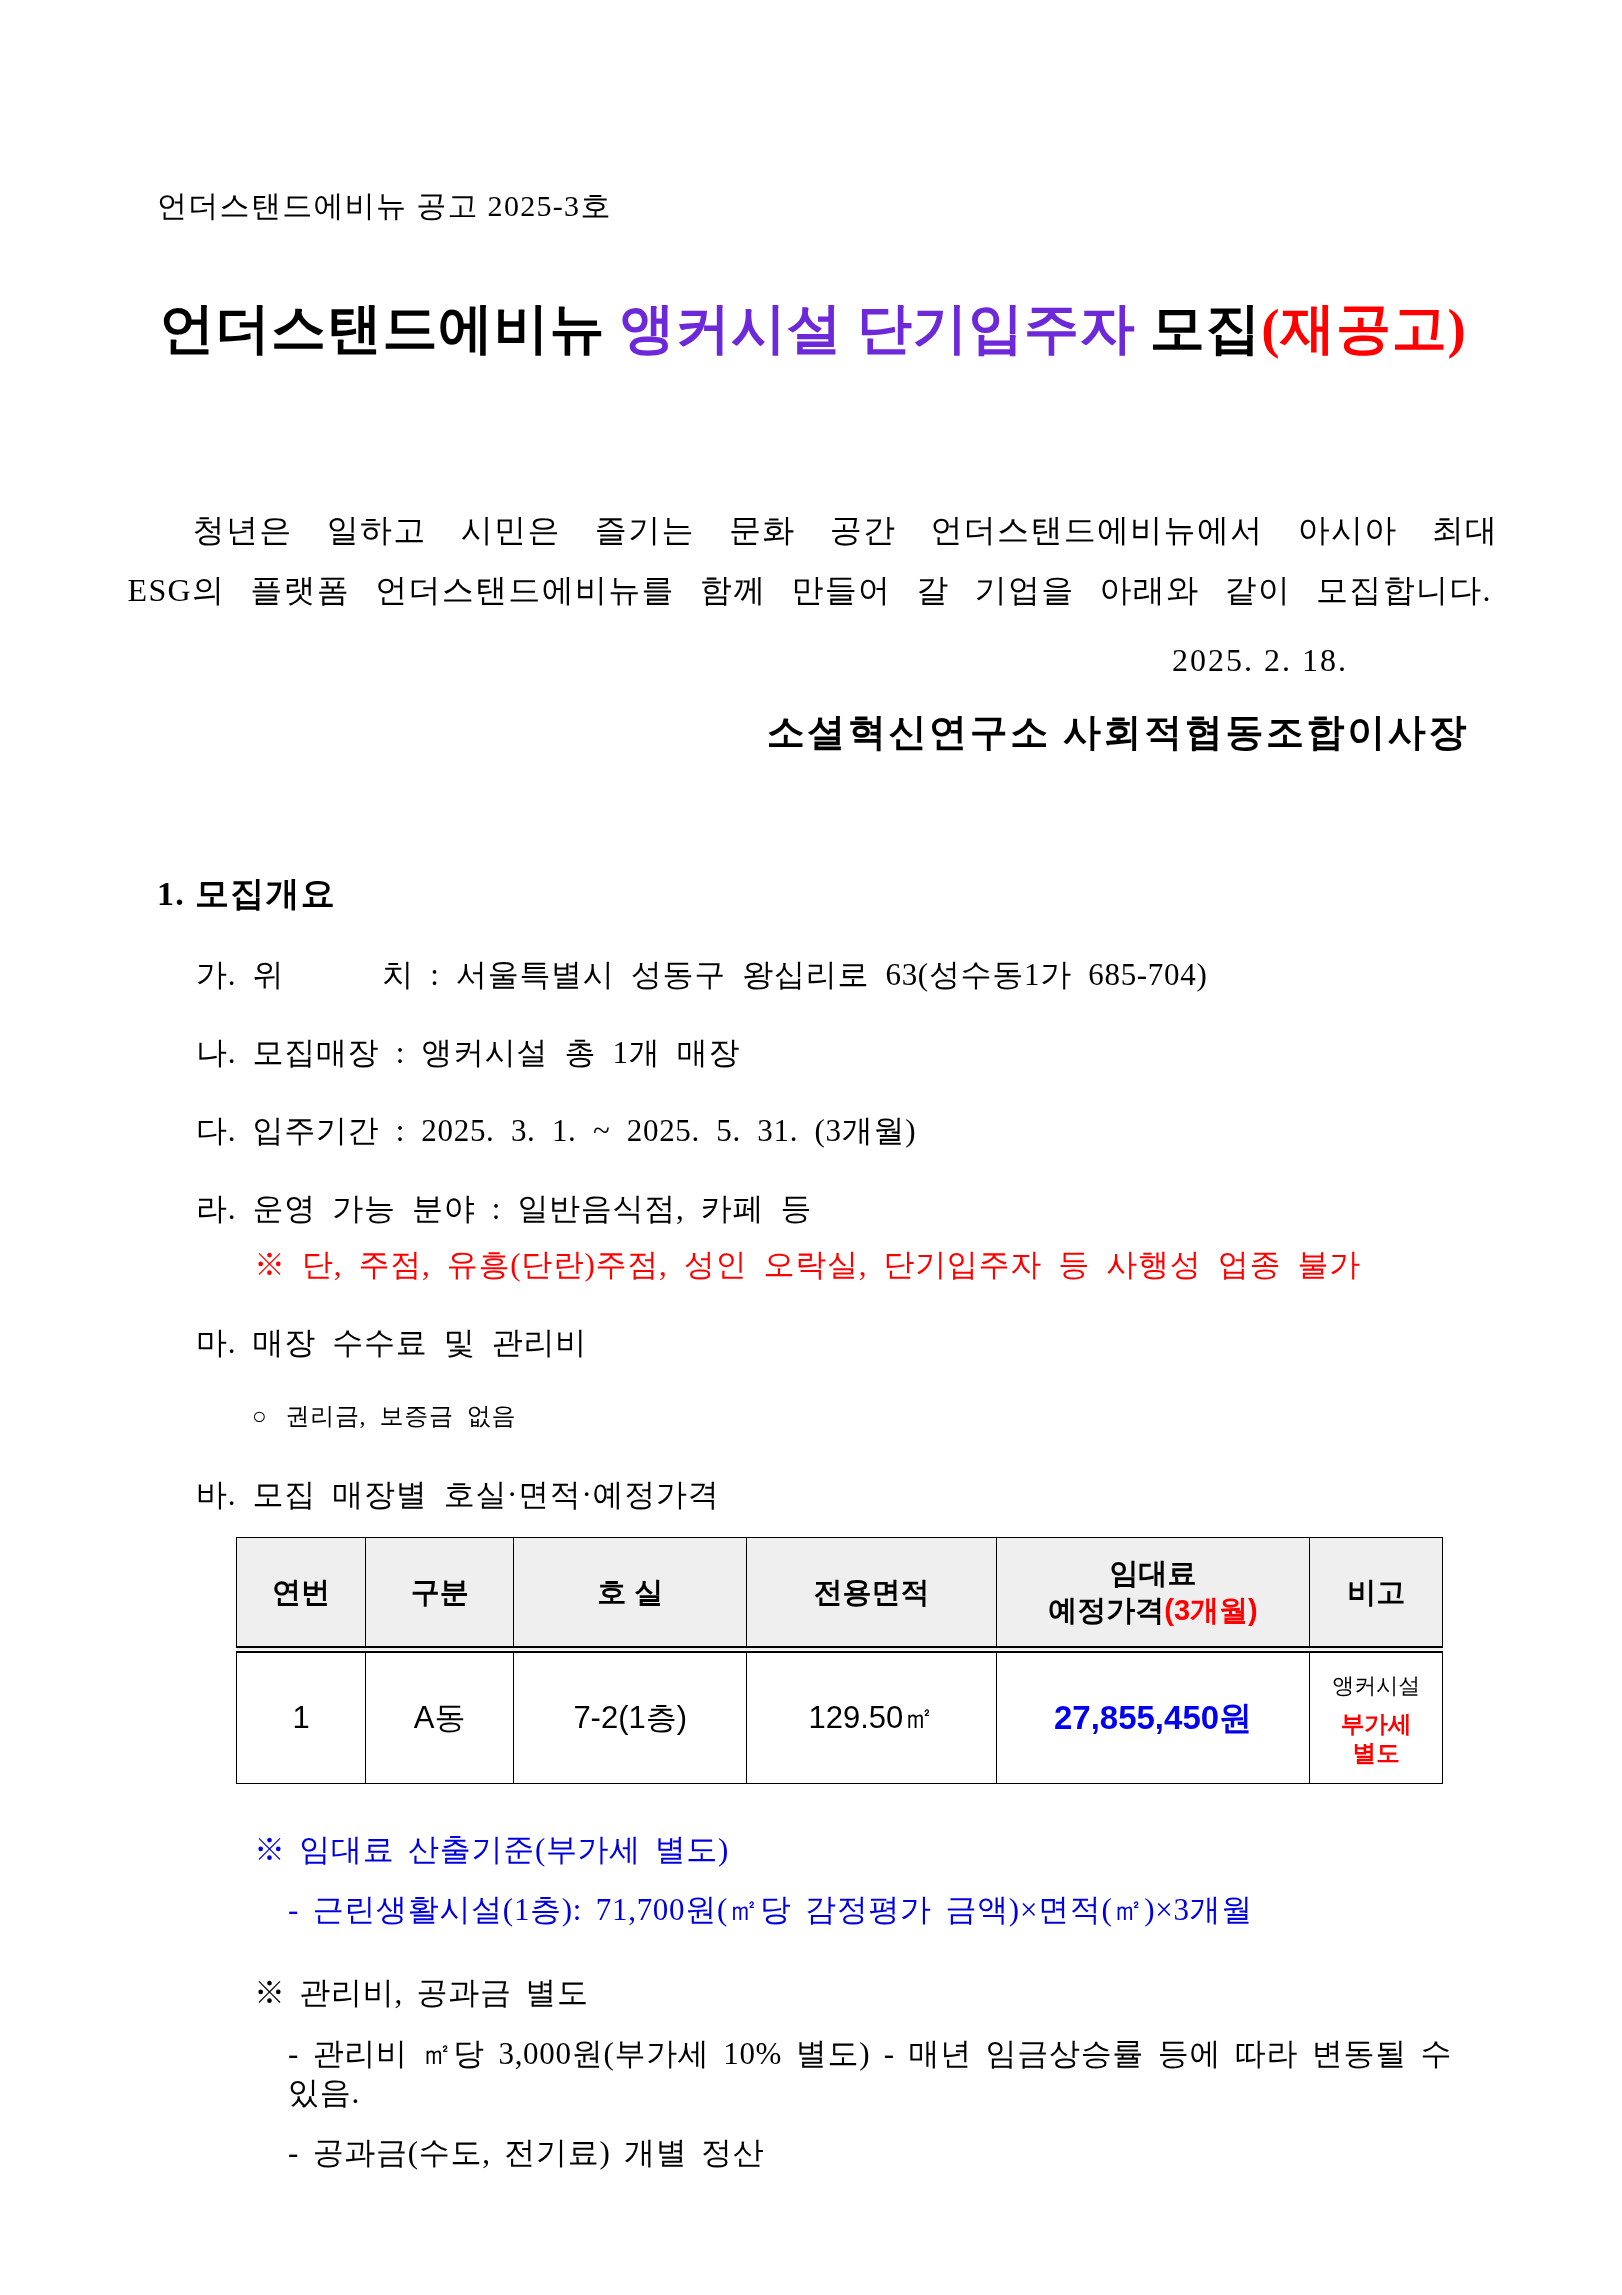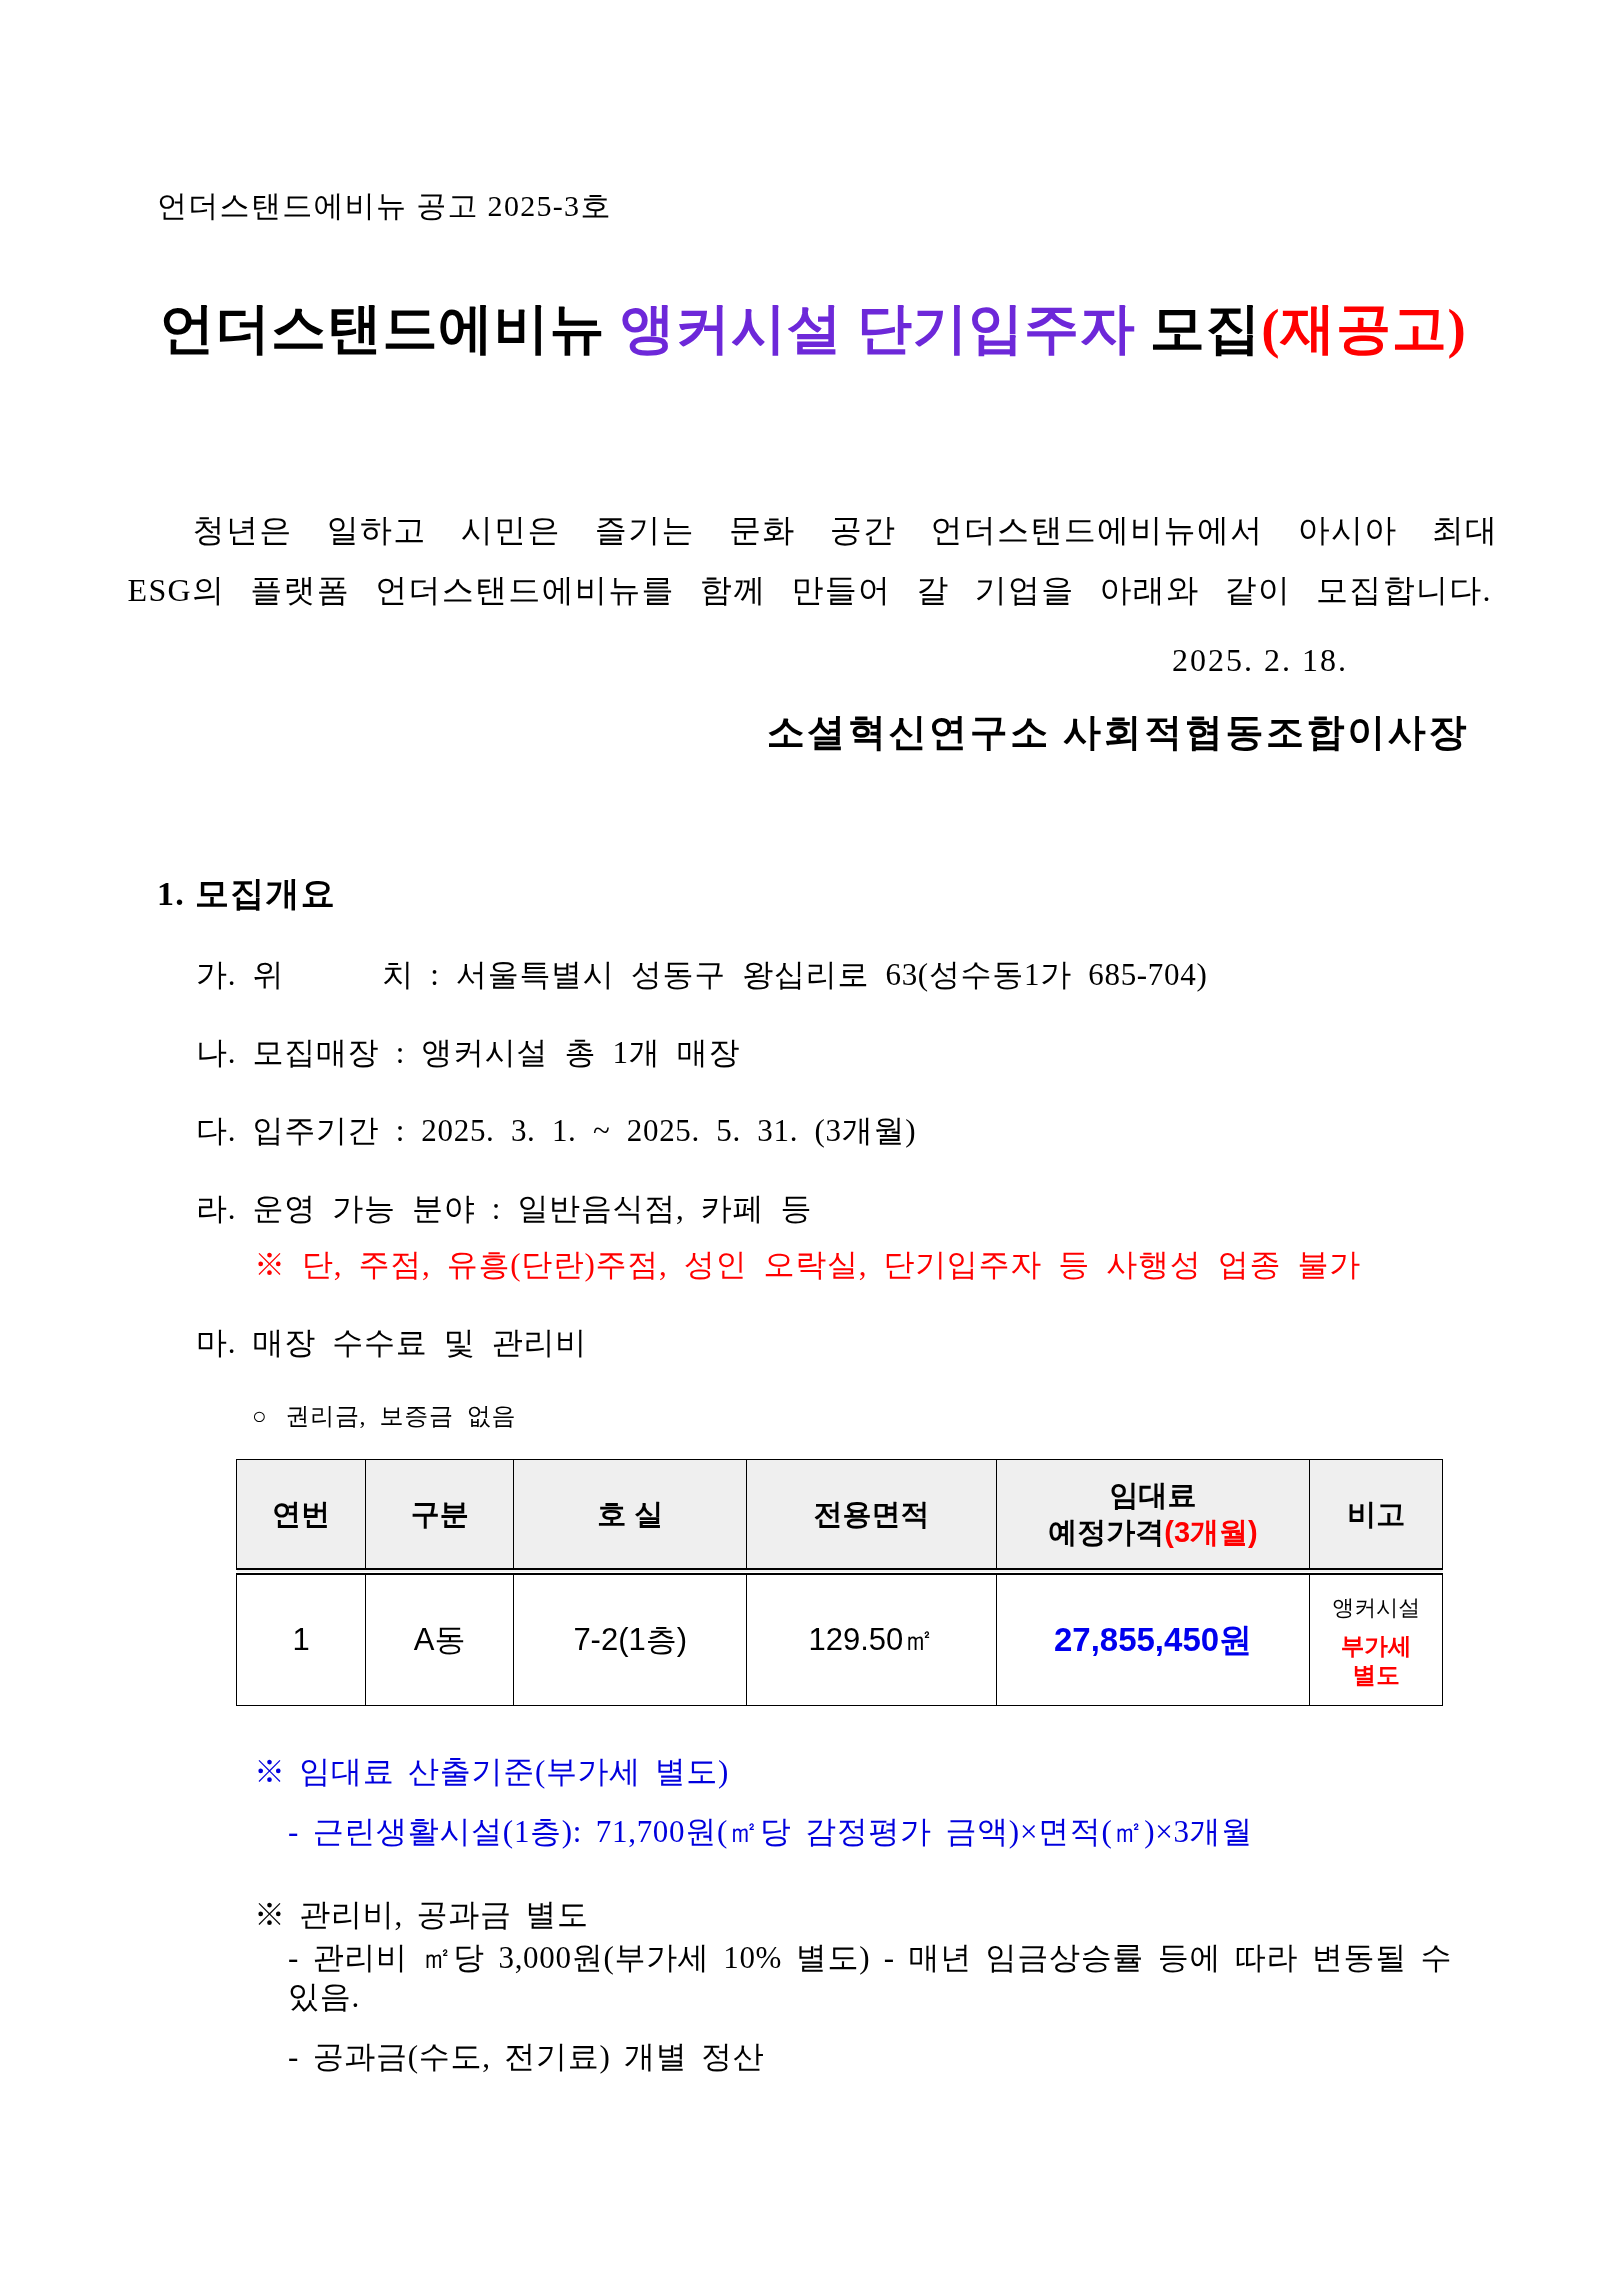--- a/index.html
+++ b/index.html
@@ -119,21 +119,21 @@
     font-size:31px;
     letter-spacing:0.7px;
     word-spacing:5.2px;
     line-height:39px;
     white-space:pre-wrap;
   }
   .n-blue  { color:#0000dd; }
   .note-1  { margin-top:46px;  padding-left:97px; }
   .note-1a { margin-top:21px;  padding-left:131px; }
   .note-2  { margin-top:44px;  padding-left:97px; }
-  .note-2a { margin-top:4px;  padding-left:131px; }
+  .note-2a { margin-top:22px;  padding-left:131px; }
   .note-2b { margin-top:21px;  padding-left:131px; }
 </style>
 </head>
 <body>
 
 <div class="page">
 
   <div class="notice-no">언더스탠드에비뉴 공고 2025-3호</div>
 
   <h1 class="title"><span>언더스탠드에비뉴 </span><span class="t-blue">앵커시설 단기입주자</span><span> 모집</span><span class="t-red">(재공고)</span></h1>
@@ -151,20 +151,21 @@
   <div class="item">다. 입주기간 : 2025. 3. 1. ~ 2025. 5. 31. (3개월)</div>
   <div class="item">라. 운영 가능 분야 : 일반음식점, 카페 등</div>
 
   <div class="warning-red">※ 단, 주점, 유흥(단란)주점, 성인 오락실, 단기입주자 등 사행성 업종 불가</div>
 
   <div class="item">마. 매장 수수료 및 관리비</div>
 
   <div class="bullet-line"><span class="marker">○</span><span>권리금, 보증금 없음</span></div>
 
 
+  <div class="item">바. 모집 매장별 호실·면적·예정가격</div>
 
   <table class="rent-table">
     <colgroup>
       <col style="width:10.7%">
       <col style="width:12.3%">
       <col style="width:19.3%">
       <col style="width:20.7%">
       <col style="width:26.0%">
       <col style="width:11.0%">
     </colgroup>

